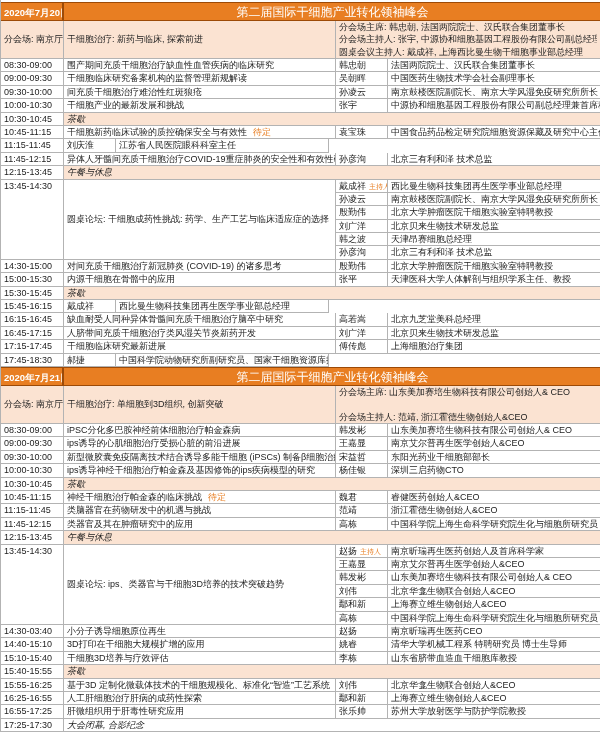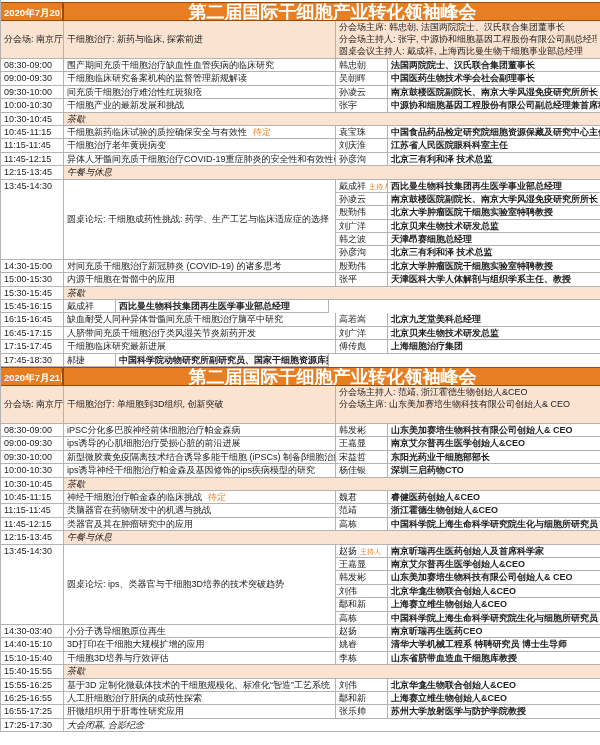--- a/index.html
+++ b/index.html
@@ -16,34 +16,34 @@
     font-family:"Liberation Sans","DejaVu Sans",sans-serif;
     color:#222;
   }
   #schedule{width:600px;border-left:1px solid var(--line);padding-top:2px;}
   .row{display:flex;width:600px;height:var(--rh);line-height:calc(var(--rh) - 1px);font-size:9px;}
   .cell{border-right:1px solid var(--line);border-bottom:1px solid var(--line);
         overflow:hidden;white-space:nowrap;padding:0 3px;}
   .c-time{width:var(--c-time);}
   .c-title{width:var(--c-title);}
   .c-name{width:var(--c-name);}
-  .c-aff{width:var(--c-aff);font-weight:bold;}
+  .c-aff{width:var(--c-aff);}
   .c-span{width:calc(var(--c-title) + var(--c-name) + var(--c-aff));font-style:italic;}
   .peach{background:var(--peach);}
   
   .hdr{display:flex;width:600px;height:19px;line-height:19px;background:var(--orange);
        border-bottom:1px solid var(--orange-dk);border-top:1px solid var(--orange-dk);}
   .hdr-date{width:var(--c-time);color:#fff;font-weight:bold;font-size:9.5px;
             padding:0 3px;border-right:2px solid var(--orange-dk);white-space:nowrap;overflow:hidden;}
-  .hdr-title{width:537px;color:#fff;font-weight:bold;font-size:18px;text-align:center;
+  .hdr-title{width:537px;color:#fff;font-weight:normal;font-size:12px;text-align:center;
              white-space:nowrap;overflow:hidden;}
   
   .sub{height:38px;line-height:normal;}
   .sub-cell{background:var(--peach);display:flex;flex-direction:column;justify-content:center;}
-  .chairs{width:calc(var(--c-name) + var(--c-aff));justify-content:flex-start;}
+  .chairs{width:calc(var(--c-name) + var(--c-aff));justify-content:space-between;}
   .chair-line{line-height:12.2px;white-space:nowrap;overflow:hidden;}
   
   .rt{height:calc(var(--rh) * 6);}
   .rt-title{display:flex;align-items:center;}
   .rt-right{display:flex;flex-direction:column;width:calc(var(--c-name) + var(--c-aff));}
   .rt-srow{display:flex;height:var(--rh);line-height:calc(var(--rh) - 1px);}
   .pending{color:var(--orange);margin-left:6px;}
   .host{color:var(--orange);font-size:7px;margin-left:3px;}
 </style>
 </head>
@@ -92,21 +92,20 @@
       <div class="c-span cell peach">茶歇</div>
     </div>
     <div class="row">
       <div class="c-time cell">10:45-11:15</div>
       <div class="c-title cell"><span>干细胞新药临床试验的质控确保安全与有效性</span><span class="pending">待定</span></div>
       <div class="c-name cell">袁宝珠</div>
       <div class="c-aff cell">中国食品药品检定研究院细胞资源保藏及研究中心主任</div>
     </div>
     <div class="row">
       <div class="c-time cell">11:15-11:45</div>
-      <div class="c-title cell"><span>干细胞治疗老年黄斑病变</span></div>
       <div class="c-name cell">刘庆淮</div>
       <div class="c-aff cell">江苏省人民医院眼科科室主任</div>
     </div>
     <div class="row">
       <div class="c-time cell">11:45-12:15</div>
       <div class="c-title cell"><span>异体人牙髓间充质干细胞治疗COVID-19重症肺炎的安全性和有效性研究</span></div>
       <div class="c-name cell">孙彦洵</div>
       <div class="c-aff cell">北京三有利和泽 技术总监</div>
     </div>
     <div class="row">
@@ -188,22 +187,22 @@
       <div class="c-aff cell">中国科学院动物研究所副研究员、国家干细胞资源库执行主任</div>
     </div>
     <div class="hdr">
       <div class="hdr-date">2020年7月21日</div>
       <div class="hdr-title">第二届国际干细胞产业转化领袖峰会</div>
     </div>
     <div class="row sub">
       <div class="c-time cell sub-cell">分会场: 南京厅B</div>
       <div class="c-title cell sub-cell">干细胞治疗: 单细胞到3D组织, 创新突破</div>
       <div class="cell sub-cell chairs">
+        <div class="chair-line">分会场主席: 山东美加赛培生物科技有限公司创始人&amp; CEO</div>
         <div class="chair-line">分会场主持人: 范靖, 浙江霍德生物创始人&amp;CEO</div>
-        <div class="chair-line">分会场主席: 山东美加赛培生物科技有限公司创始人&amp; CEO</div>
       </div>
     </div>
     <div class="row">
       <div class="c-time cell">08:30-09:00</div>
       <div class="c-title cell"><span>iPSC分化多巴胺神经前体细胞治疗帕金森病</span></div>
       <div class="c-name cell">韩发彬</div>
       <div class="c-aff cell">山东美加赛培生物科技有限公司创始人&amp; CEO</div>
     </div>
     <div class="row">
       <div class="c-time cell">09:00-09:30</div>

